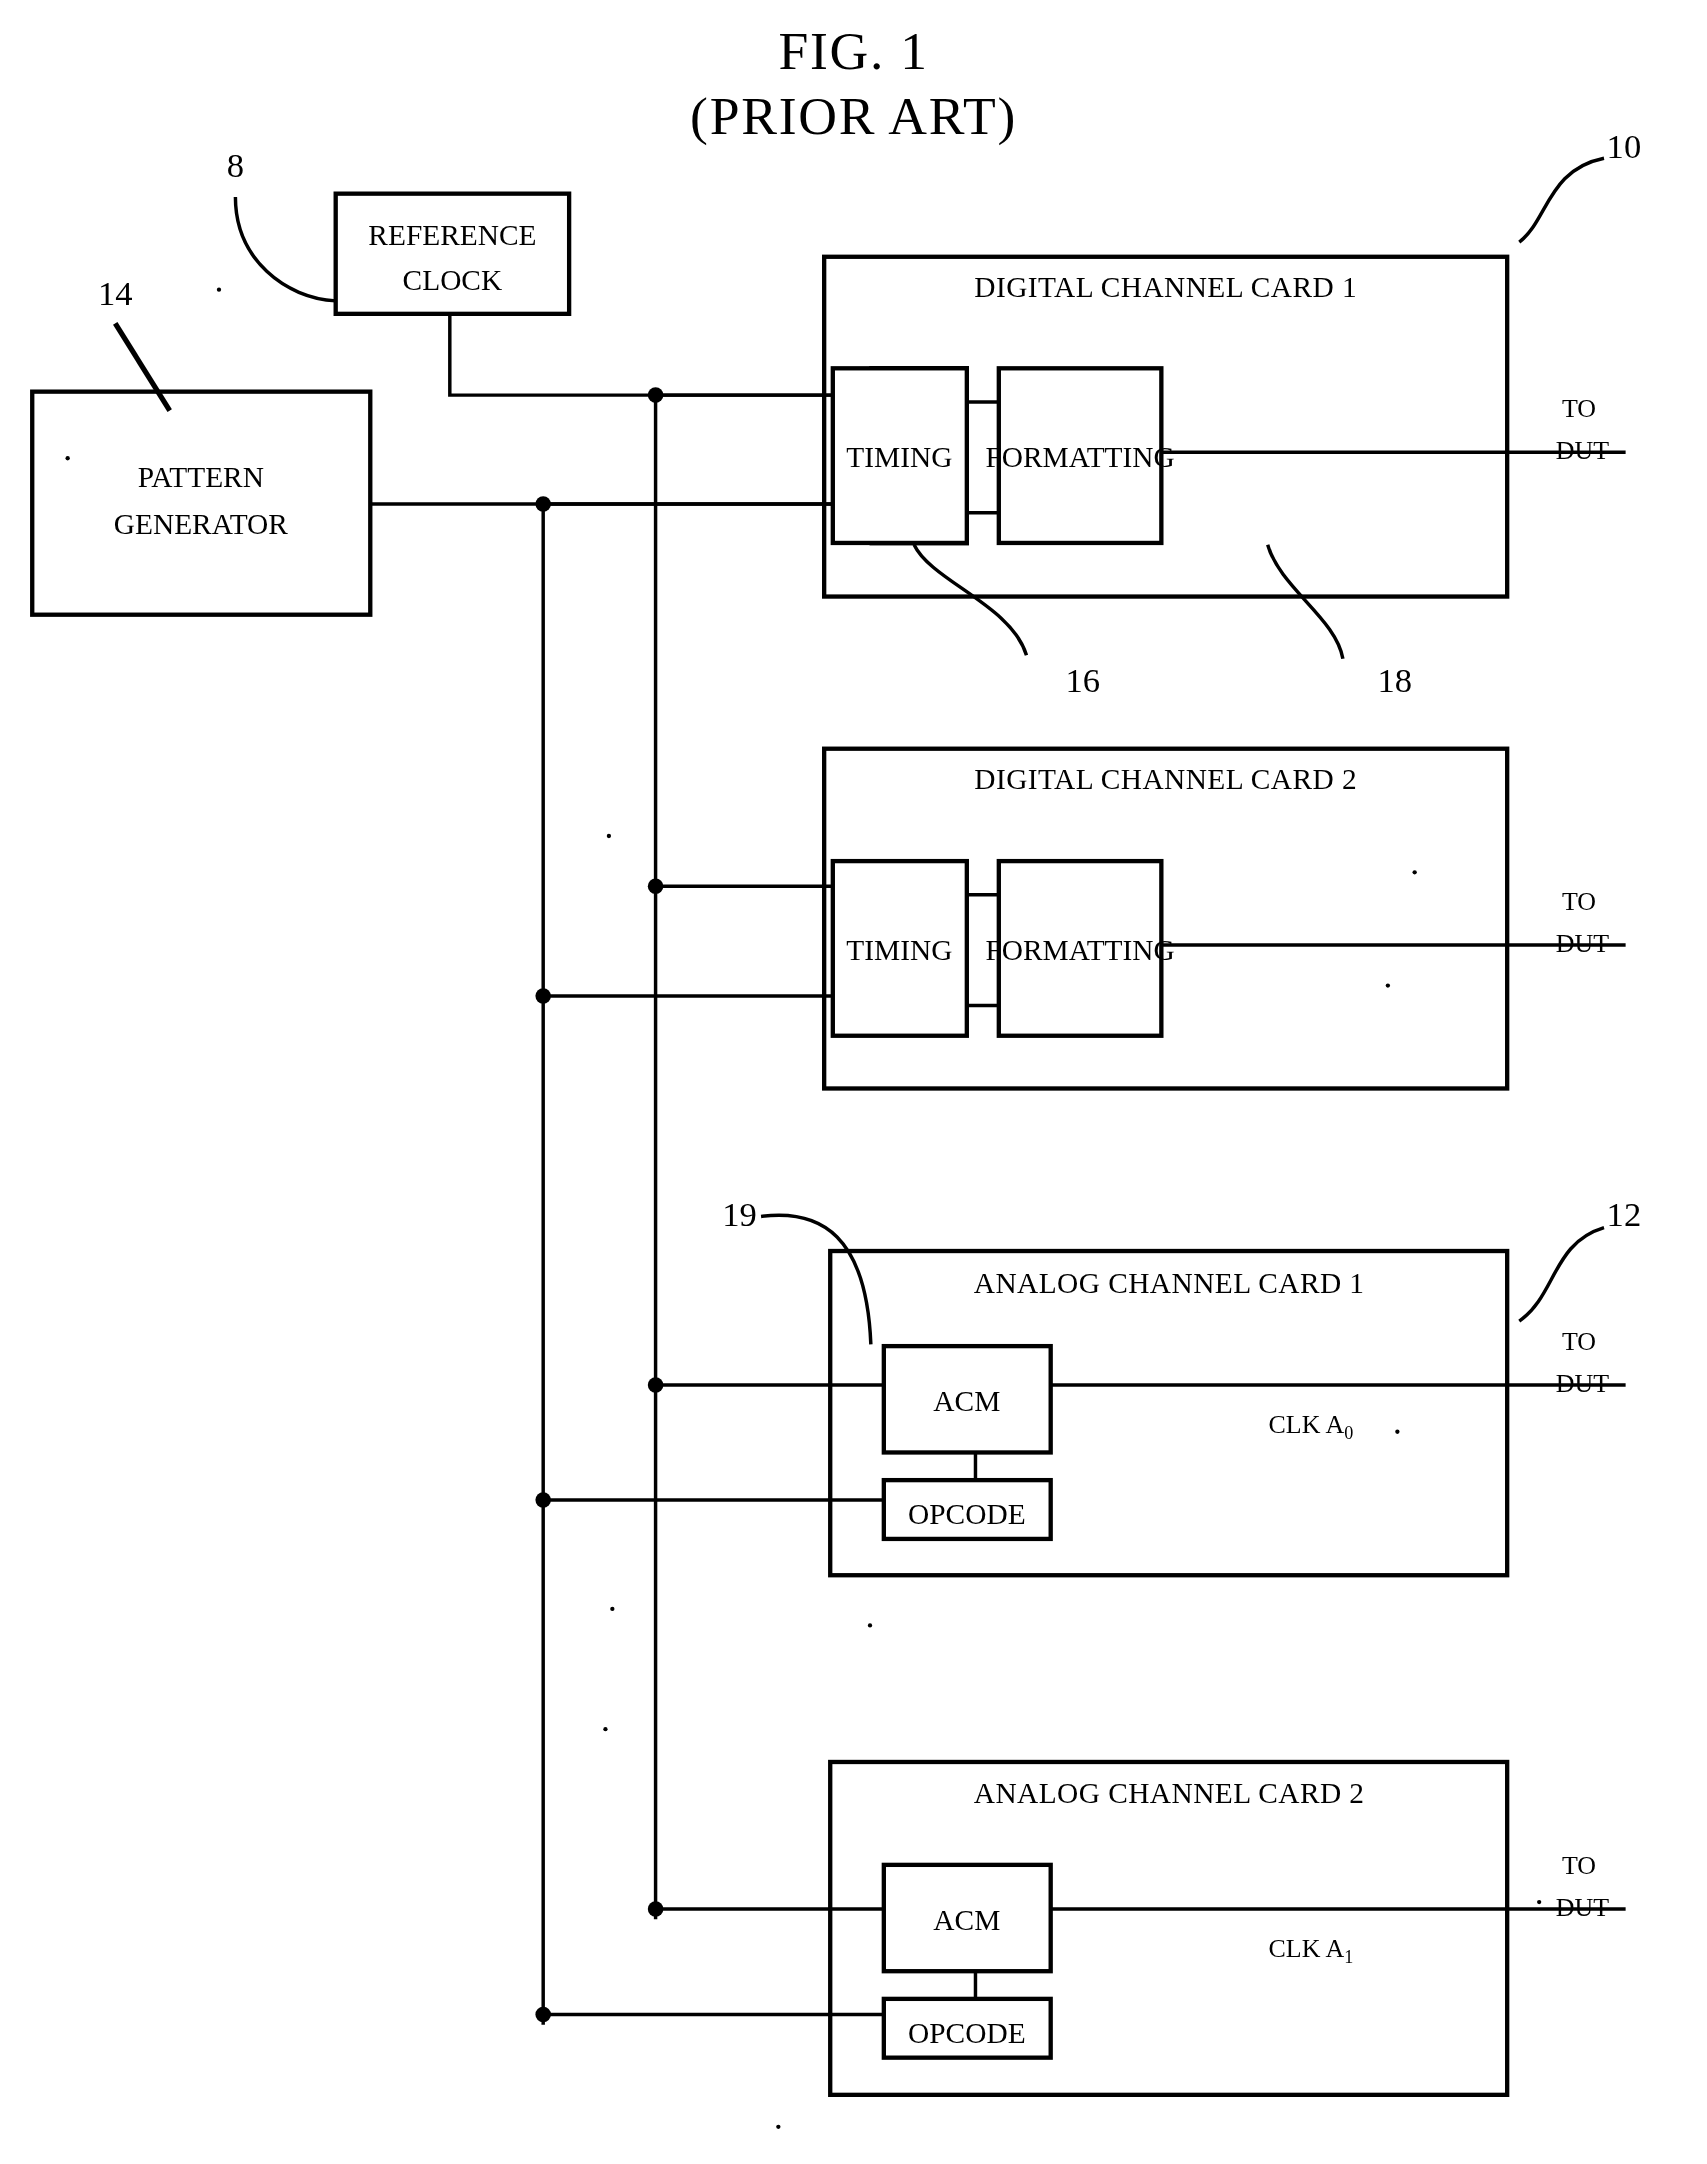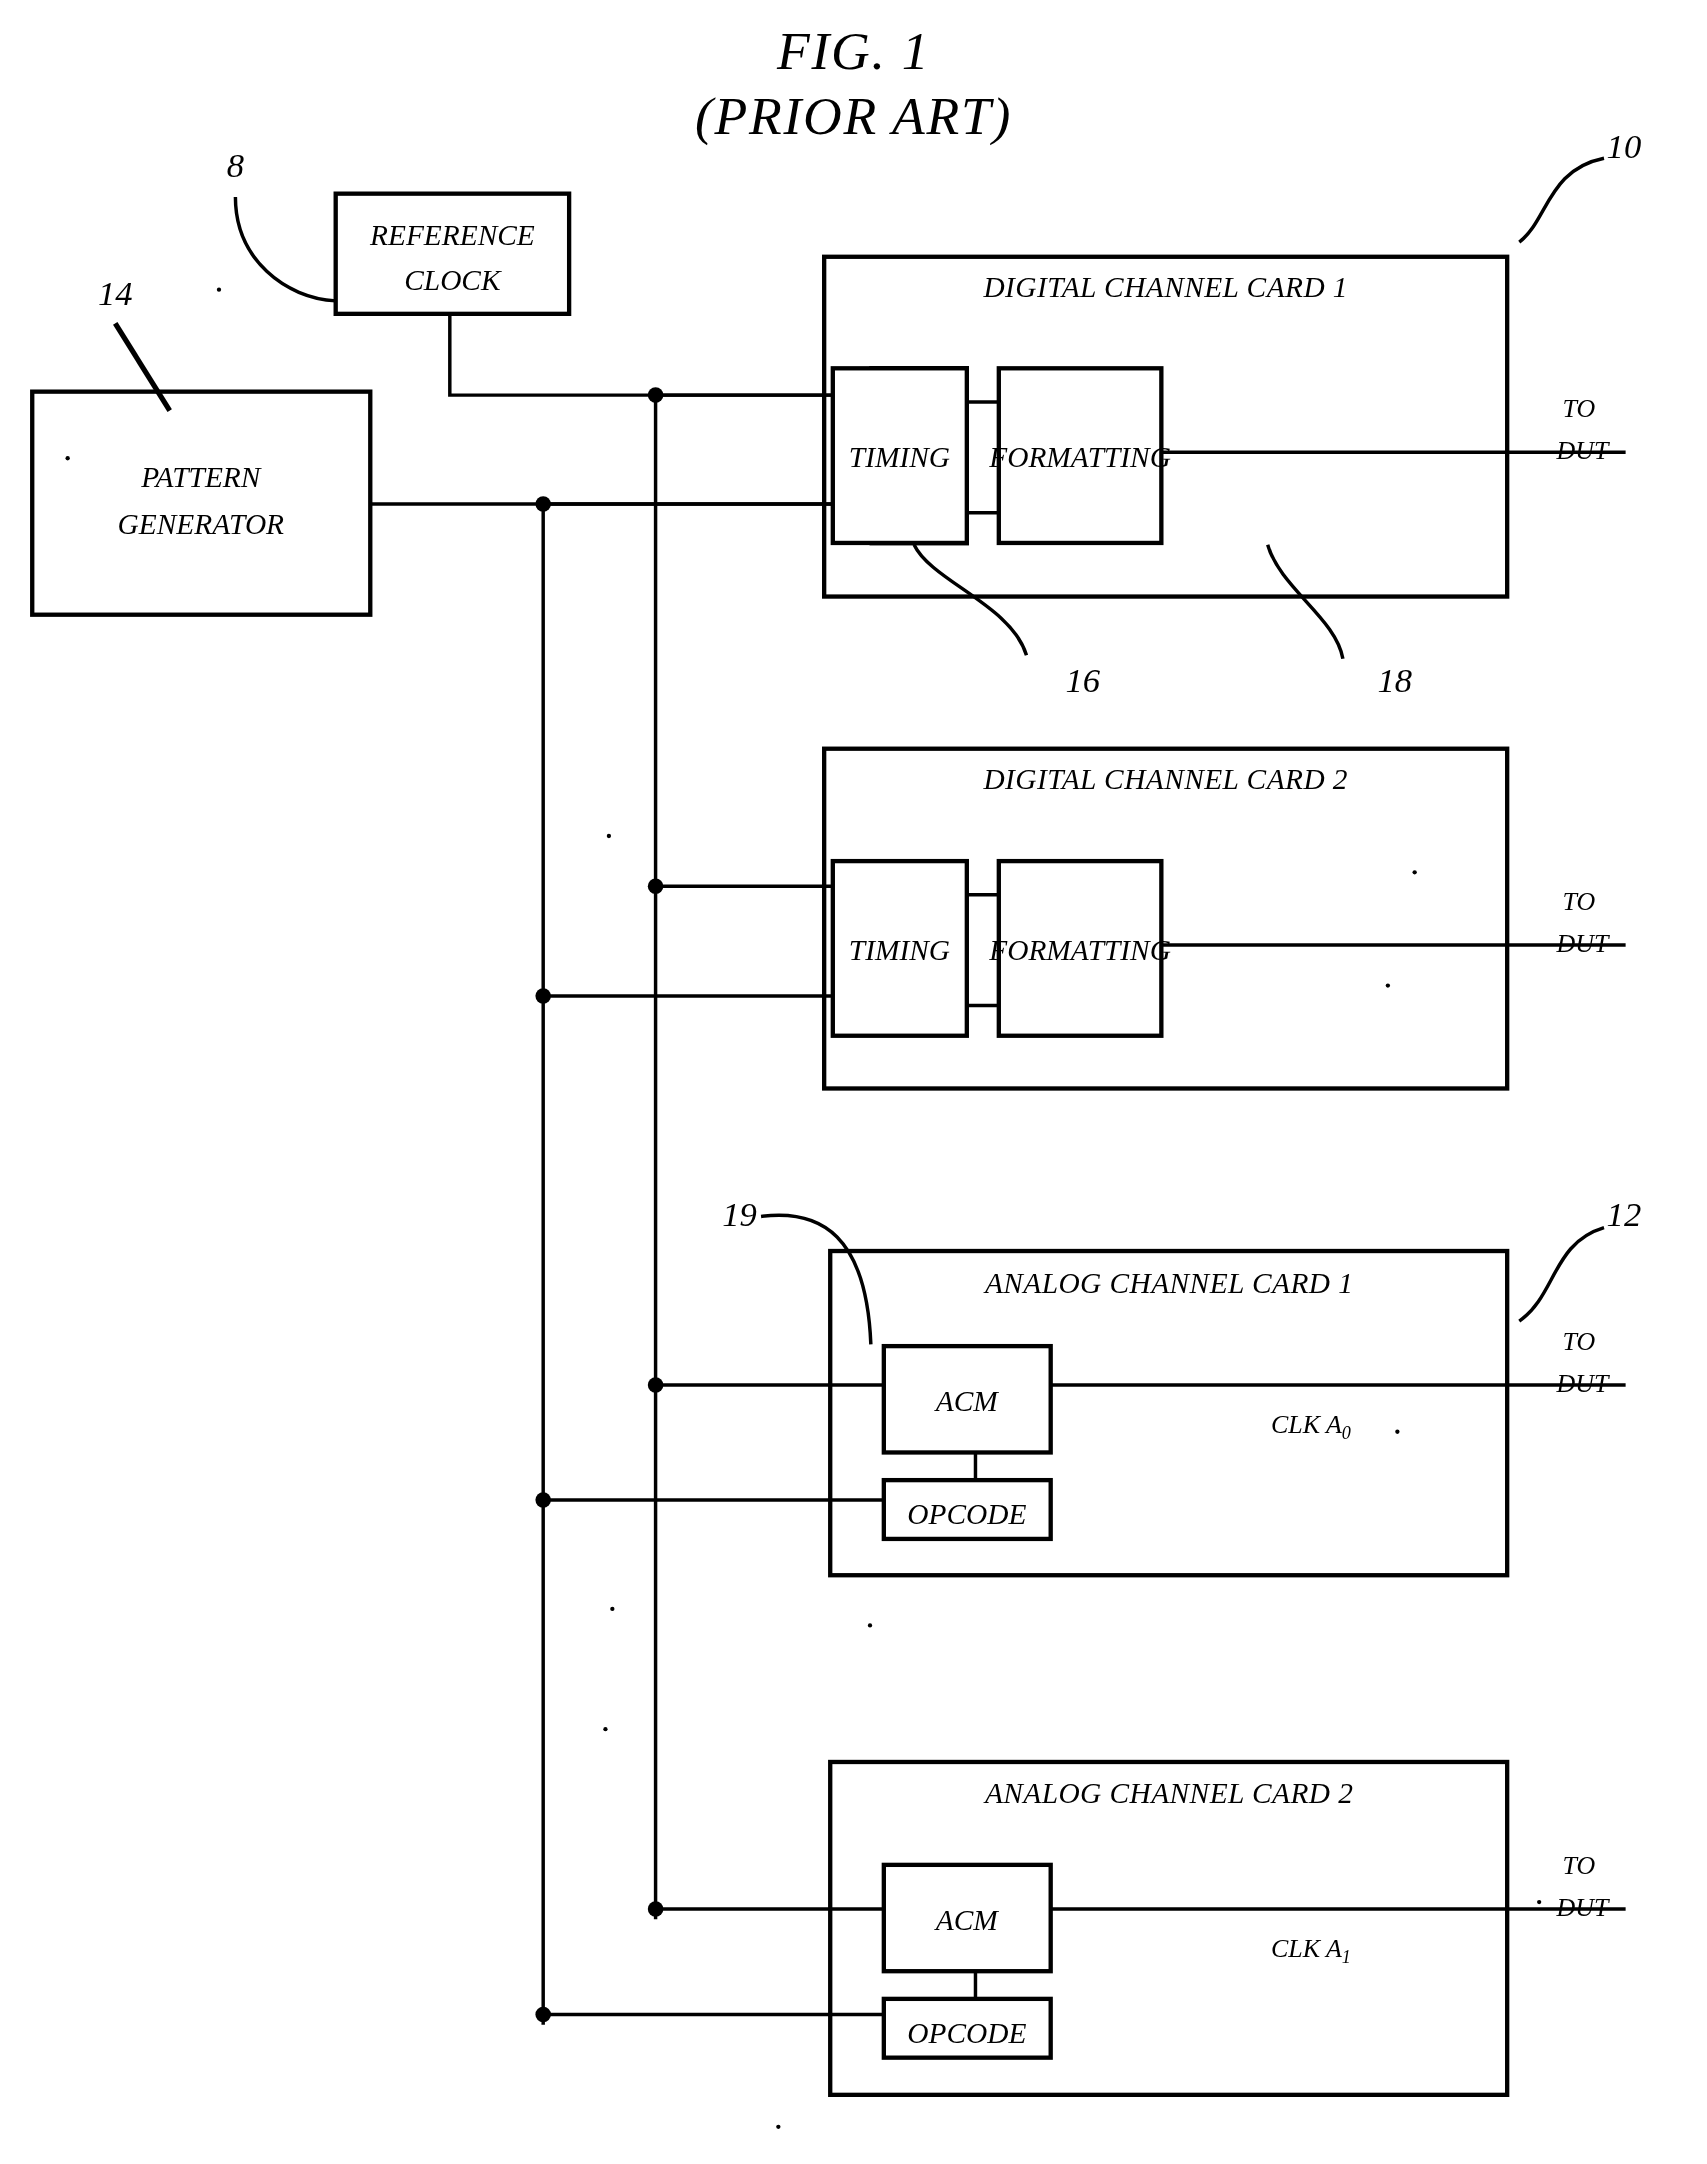--- a/index.html
+++ b/index.html
@@ -11,21 +11,20 @@
   body {
     font-family: "Liberation Serif", "DejaVu Serif", serif;
     color: #000000;
   }
   #page {
     position: relative;
     width: 1688px;
     height: 2164px;
     background: #ffffff;
     overflow: hidden;
-    font-style: italic;
   }
   #figure-svg {
     position: absolute;
     left: 0;
     top: 0;
     width: 1708px;
     height: 2164px;
   }
   
   text {

